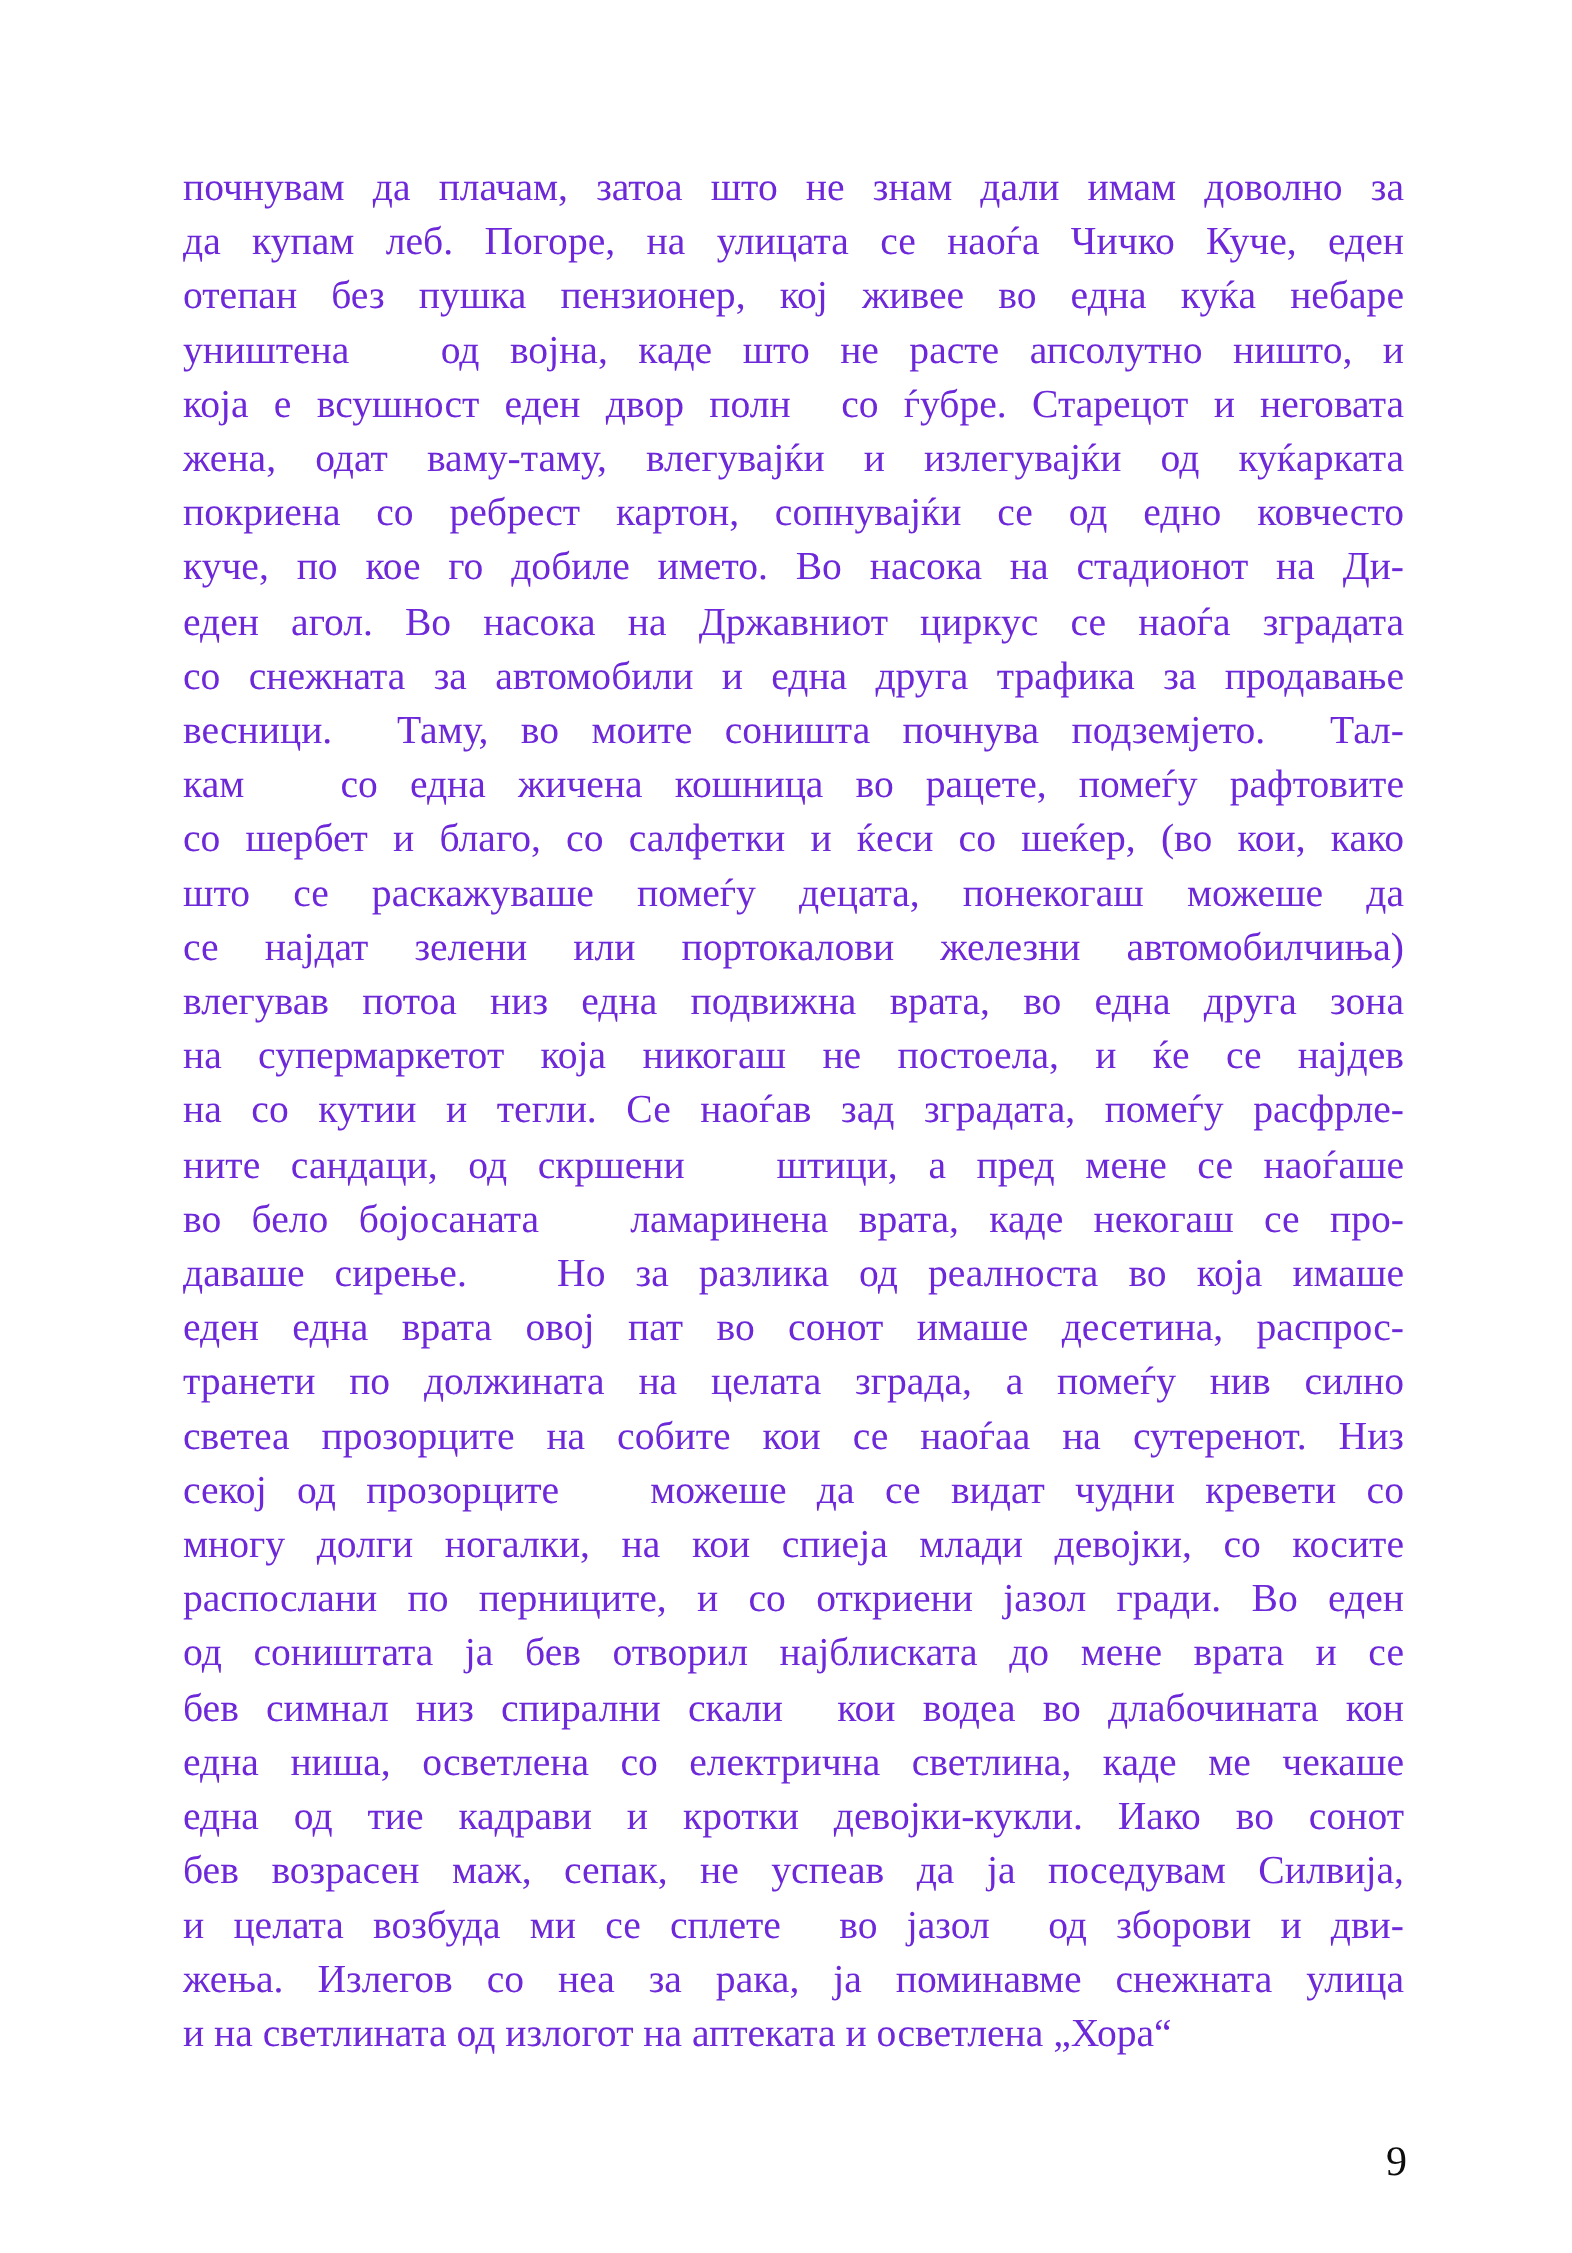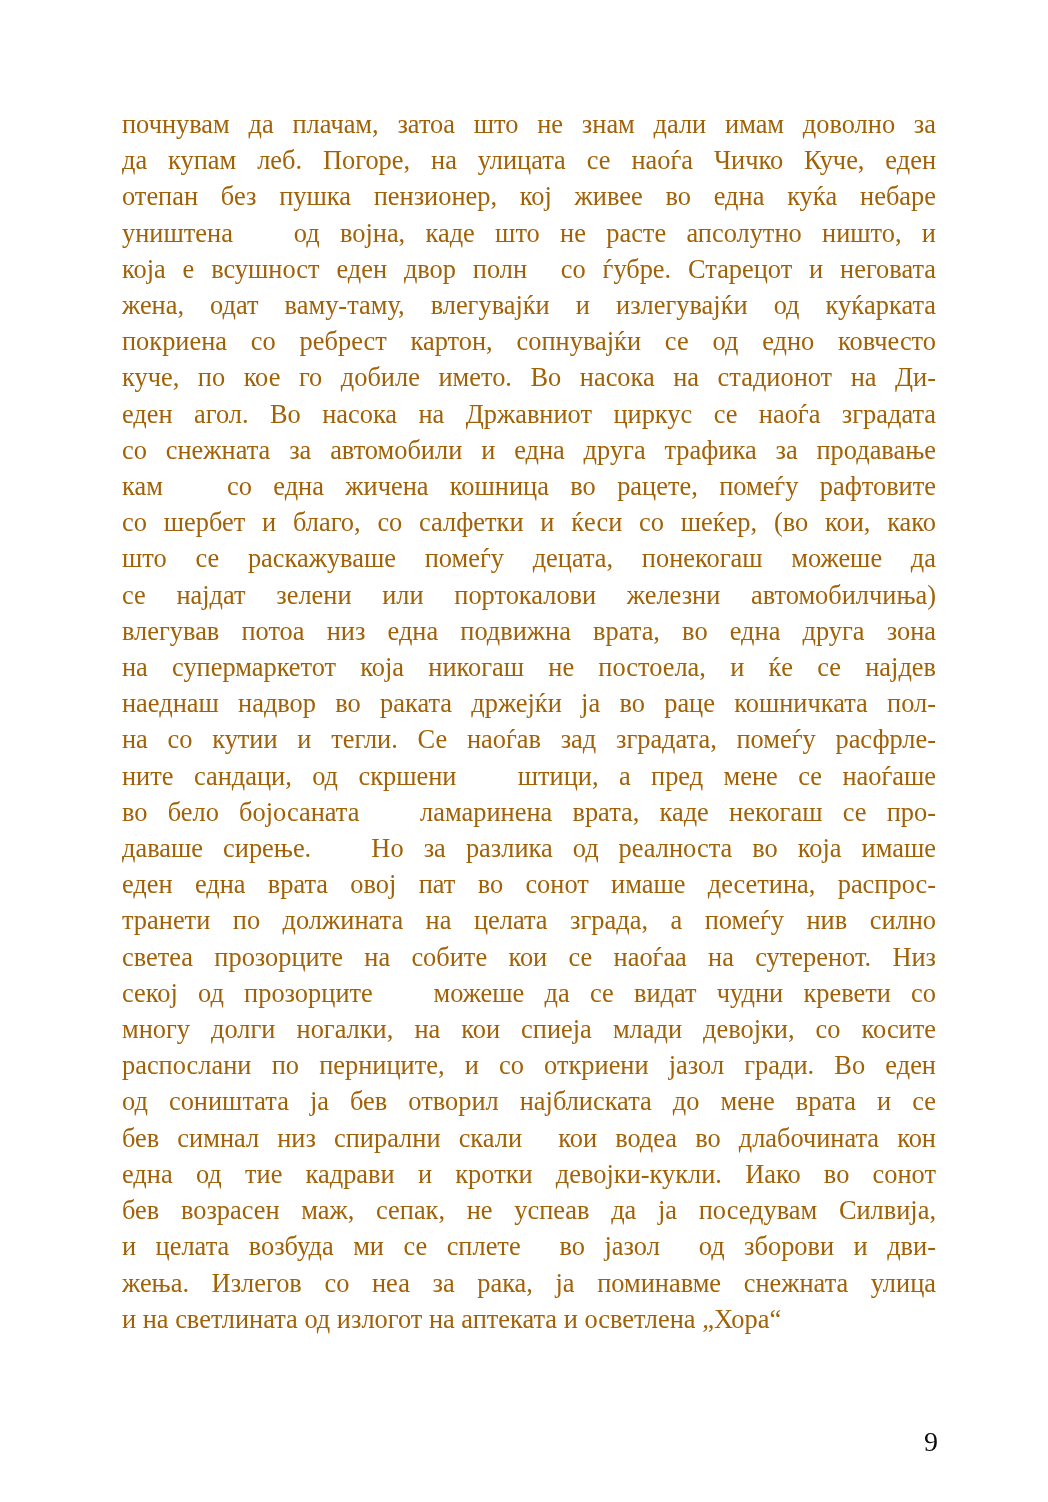--- a/index.html
+++ b/index.html
@@ -25,21 +25,21 @@
     top: 106px;
     width: 814px;
   }
   .para-line {
     display: block;
     font-size: 26.4px;
     line-height: 36.2px;
     letter-spacing: 0;
     white-space: pre;
     text-align: left;
-    color: #a16207;
+    color: #6d28d9;
     font-weight: 400;
   }
   
   .para-line.justify {
     text-align: justify;
     text-align-last: justify;
     white-space: normal;
   }
   .page-number {
     position: absolute;
@@ -60,39 +60,40 @@
       <div class="para-line justify">почнувам да плачам, затоа што не знам дали имам доволно за</div>
       <div class="para-line justify">да купам леб. Погоре, на улицата се наоѓа Чичко Куче, еден</div>
       <div class="para-line justify">отепан без пушка пензионер, кој живее во една куќа небаре</div>
       <div class="para-line justify">уништена&nbsp;&nbsp; од војна, каде што не расте апсолутно ништо, и</div>
       <div class="para-line justify">која е всушност еден двор полн&nbsp; со ѓубре. Старецот и неговата</div>
       <div class="para-line justify">жена, одат ваму-таму, влегувајќи и излегувајќи од куќарката</div>
       <div class="para-line justify">покриена со ребрест картон, сопнувајќи се од едно ковчесто</div>
       <div class="para-line justify">куче, по кое го добиле името. Во насока на стадионот на Ди-</div>
       <div class="para-line justify">еден агол. Во насока на Државниот циркус се наоѓа зградата</div>
       <div class="para-line justify">со снежната за автомобили и една друга трафика за продавање</div>
+      <div class="para-line justify">весници.&nbsp; Таму, во моите соништа почнува подземјето.&nbsp; Тал-</div>
       <div class="para-line justify">кам&nbsp;&nbsp; со една жичена кошница во рацете, помеѓу рафтовите</div>
       <div class="para-line justify">со шербет и благо, со салфетки и ќеси со шеќер, (во кои, како</div>
       <div class="para-line justify">што&nbsp; се&nbsp; раскажуваше&nbsp; помеѓу&nbsp; децата,&nbsp; понекогаш&nbsp; можеше&nbsp; да</div>
       <div class="para-line justify">се најдат зелени или портокалови железни автомобилчиња)</div>
       <div class="para-line justify">влегував потоа низ една подвижна врата, во една друга зона</div>
       <div class="para-line justify">на супермаркетот која никогаш не постоела, и ќе се најдев</div>
-      <div class="para-line justify">наеднаш надвор во раката држејќи ја во раце кошничката пол-</div>
       <div class="para-line justify">на со кутии и тегли. Се наоѓав зад зградата, помеѓу расфрле-</div>
       <div class="para-line justify">ните сандаци, од скршени&nbsp;&nbsp; штици, а пред мене се наоѓаше</div>
       <div class="para-line justify">во бело бојосаната&nbsp;&nbsp; ламаринена врата, каде некогаш се про-</div>
       <div class="para-line justify">даваше сирење.&nbsp;&nbsp; Но за разлика од реалноста во која имаше</div>
       <div class="para-line justify">еден една врата овој пат во сонот имаше десетина, распрос-</div>
       <div class="para-line justify">транети по должината на целата зграда, а помеѓу нив силно</div>
       <div class="para-line justify">светеа прозорците на собите кои се наоѓаа на сутеренот. Низ</div>
       <div class="para-line justify">секој од прозорците&nbsp;&nbsp; можеше да се видат чудни кревети со</div>
       <div class="para-line justify">многу долги ногалки, на кои спиеја млади девојки, со косите</div>
       <div class="para-line justify">распослани по перниците, и со откриени јазол гради. Во еден</div>
       <div class="para-line justify">од соништата ја бев отворил најблиската до мене врата и се</div>
       <div class="para-line justify">бев симнал низ спирални скали&nbsp; кои водеа во длабочината кон</div>
+      <div class="para-line justify">една ниша, осветлена со електрична светлина, каде ме чекаше</div>
       <div class="para-line justify">една од тие кадрави и кротки девојки-кукли. Иако во сонот</div>
       <div class="para-line justify">бев возрасен маж, сепак, не успеав да ја поседувам Силвија,</div>
       <div class="para-line justify">и целата возбуда ми се сплете&nbsp; во јазол&nbsp; од зборови и дви-</div>
       <div class="para-line justify">жења. Излегов со неа за рака, ја поминавме снежната улица</div>
       <div class="para-line">и на светлината од излогот на аптеката и осветлена „Хора“</div>
     </div>
 
   <div class="page-number">9</div>
 
 </div>

